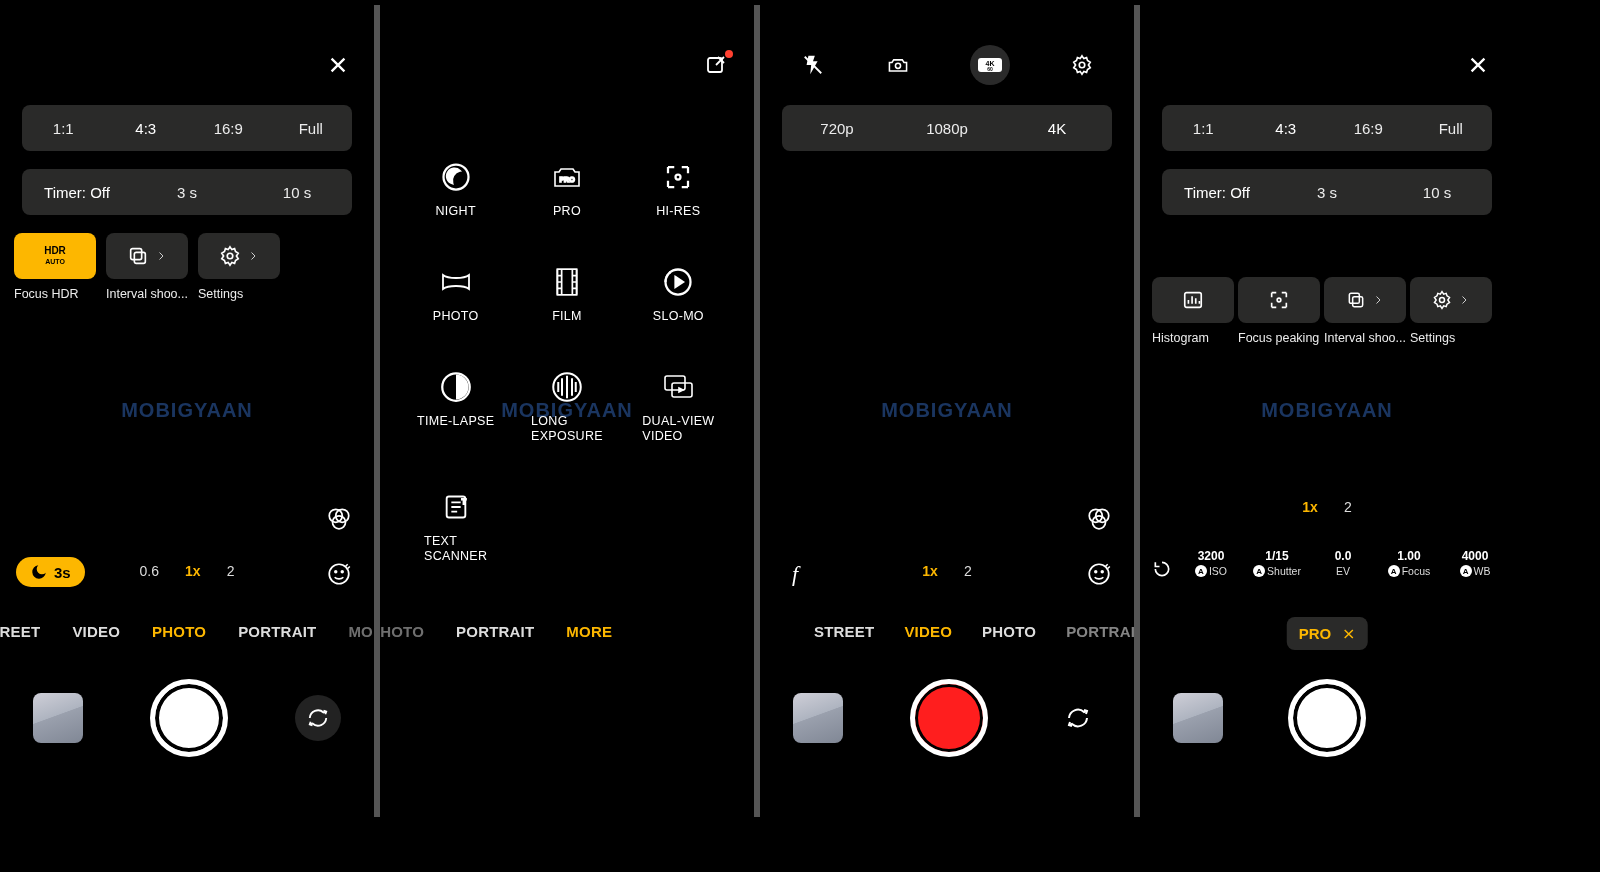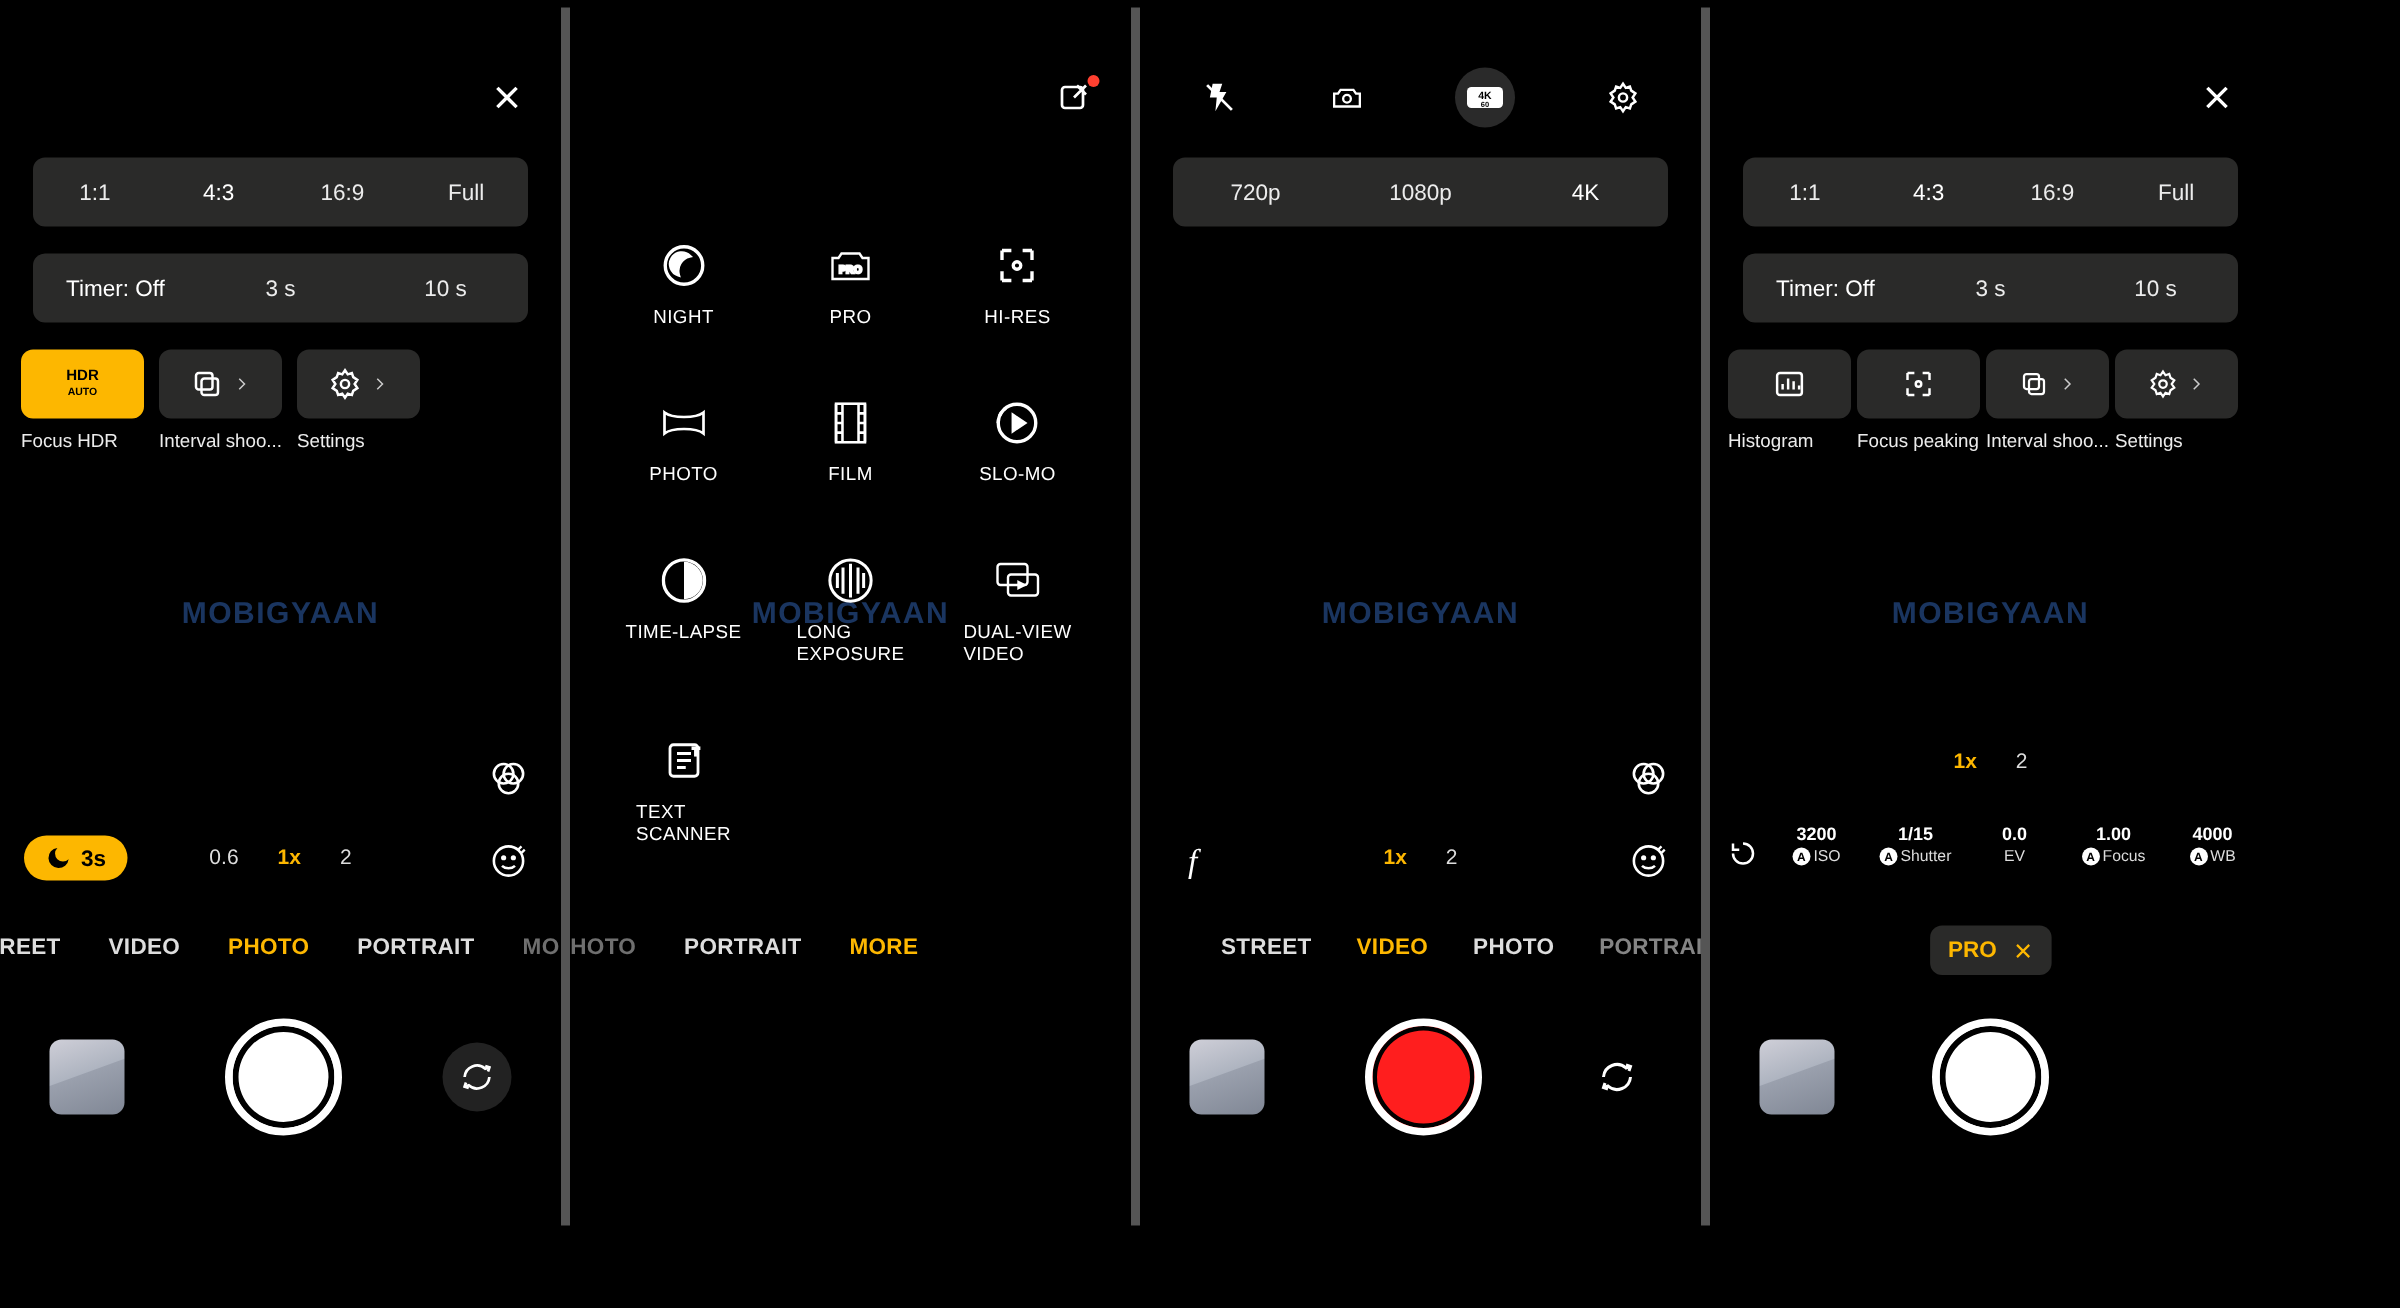--- a/index.html
+++ b/index.html
@@ -113,21 +113,21 @@
     margin-top: 8px;
     text-align: center;
     white-space: nowrap;
     overflow:hidden;
     text-overflow:ellipsis;
     max-width:84px;
   }
   .chev svg { width:12px;height:12px; stroke:#ccc;}
 
   
-  .tile4 .tile { width: 80px; }
+  .tile4 .tile { width: 80px; margin-top: 44px; }
   .tile4 { left: 12px; gap: 6px; }
 
   
   .zoomrow {
     position: absolute; left:0; right:0;
     display:flex; justify-content:center; align-items:center;
     gap: 26px; font-size:14px; z-index:2;
   }
   .zoomrow .z { color:#ddd; cursor:pointer; }
   .zoomrow .z.on { color:#fdb700; font-weight:600; }

